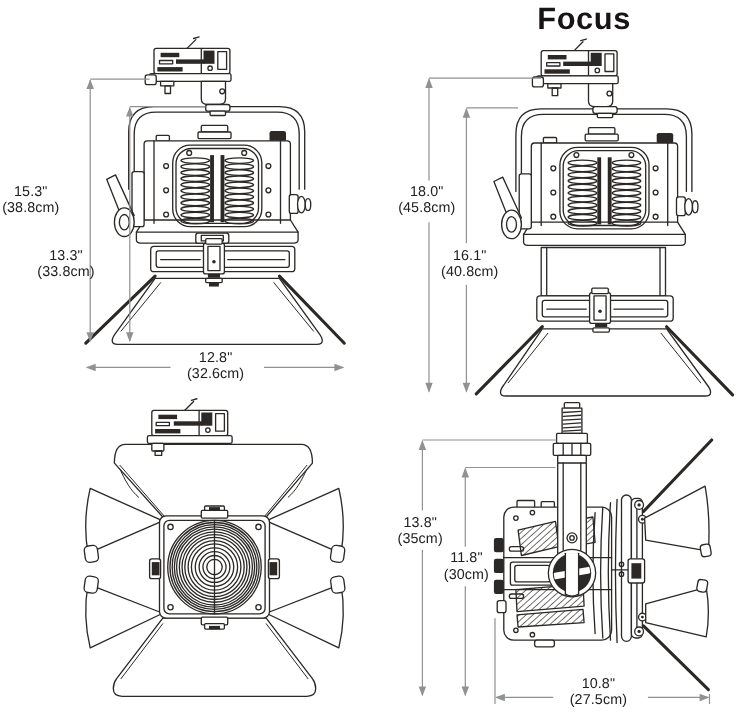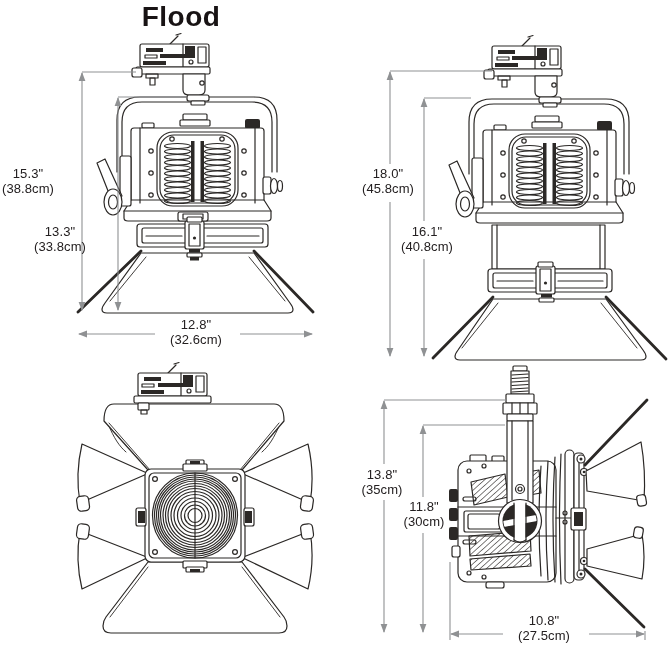--- a/index.html
+++ b/index.html
@@ -381,21 +381,21 @@
       <use href="#arr" class="ar" transform="translate(384,400)"></use>
       <use href="#arr" class="ar" transform="translate(423,425)"></use>
       <use href="#arr" class="ar" transform="translate(384,633) rotate(180)"></use>
       <use href="#arr" class="ar" transform="translate(423,633) rotate(180)"></use>
       <use href="#arr" class="ar" transform="translate(450,634) rotate(-90)"></use>
       <use href="#arr" class="ar" transform="translate(645,634) rotate(90)"></use>
     </g>
   </g>
 </svg>
 
-<div class="view-title" style="left:111px;top:1px;">Flood</div>
+<div class="view-title" style="left:461px;top:1px;">Focus</div>
 
 <div class="dim-label" style="left:-4px;top:167px;">
   <span>15.3"</span>
   <span>(38.8cm)</span>
 </div>
 <div class="dim-label" style="left:28px;top:225px;">
   <span>13.3"</span>
   <span>(33.8cm)</span>
 </div>
 <div class="dim-label" style="left:164px;top:318px;">

